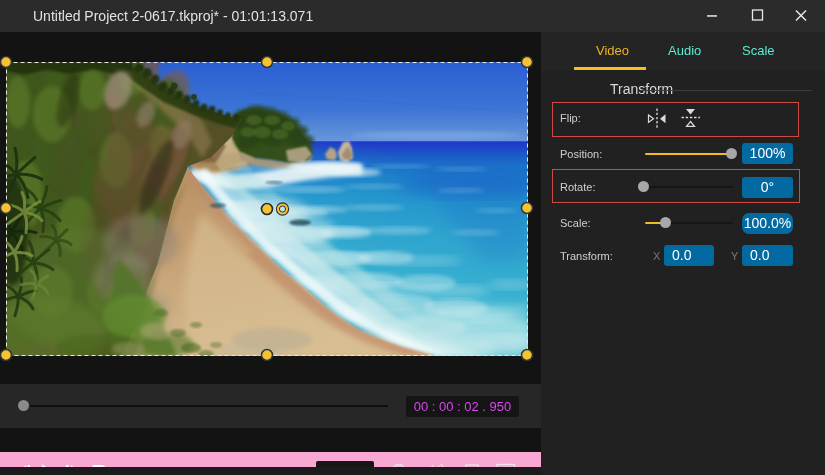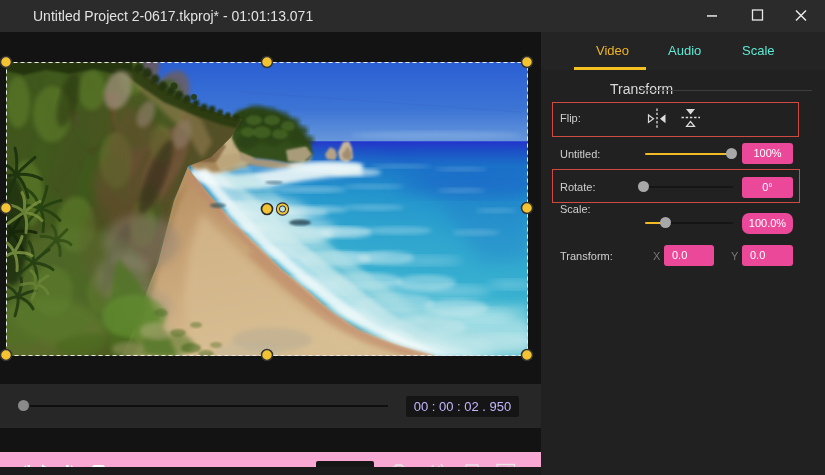--- a/index.html
+++ b/index.html
@@ -4,21 +4,21 @@
 <style>
 * { margin:0; padding:0; box-sizing:border-box; }
 html,body { width:825px; height:475px; overflow:hidden; background:#131313; font-family:"Liberation Sans",sans-serif; }
 #app { position:relative; width:825px; height:475px; background:#131313; }
 .titlebar { position:absolute; left:0; top:0; width:825px; height:32px; background:#2b2b2b; }
 .title { position:absolute; left:33px; top:8px; font-size:14px; color:#e2e2e2; }
 .rpanel { position:absolute; left:541px; top:32px; width:284px; height:443px; background:#212121; }
 .tabstrip { position:absolute; left:0; top:0; width:340px; height:38px; background:#242424; }
 .tab { position:absolute; top:11px; font-size:13px; color:#5eead4; }
 .label { position:absolute; font-size:11px; color:#cfcfcf; }
-.vbox { position:absolute; width:51px; height:21px; background:#ec4899; border-radius:3px; color:#fff; font-size:11px; text-align:center; line-height:21px; }
+.vbox { position:absolute; width:51px; height:21px; background:#0369a1; border-radius:3px; color:#fff; font-size:14px; text-align:center; line-height:21px; }
 .redbox { position:absolute; border:1px solid #cf4a43; }
 .track { position:absolute; height:2px; border-radius:1px; }
 .thumb { position:absolute; width:11px; height:11px; border-radius:50%; background:#a8a8a8; }
 .timeline { position:absolute; left:0px; top:384px; width:541px; height:44px; background:#272727; }
 .controls { position:absolute; left:0px; top:452px; width:541px; height:38px; background:#f9a8d4; }
 .botstrip { position:absolute; left:0; top:467px; width:825px; height:8px; background:#1b1b1b; }
 </style>
 </head>
 <body>
 <div id="app">
@@ -355,21 +355,21 @@
       <circle cx="269" cy="155" r="5.5" fill="#f4c331" stroke="#2c2c2c" stroke-width="1.7"></circle>
       <circle cx="284.5" cy="155" r="4.6" fill="none" stroke="#f4c331" stroke-width="2.2"></circle>
       <circle cx="284.5" cy="155" r="6.1" fill="none" stroke="#2c2c2c" stroke-width="1.1"></circle>
       <circle cx="284.5" cy="155" r="3.1" fill="none" stroke="#2c2c2c" stroke-width="1"></circle>
     </svg>
   </div>
 
   <div class="timeline">
     <div style="position:absolute;left:30px;top:21px;width:358px;height:1.5px;background:#0f0f0f;"></div>
     <div class="thumb" style="left:18px;top:16px;background:#8a8a8a;"></div>
-    <div style="position:absolute;left:406px;top:12px;width:113px;height:21px;background:#151515;border-radius:2px;color:#c4b5fd;font-size:13px;text-align:center;line-height:21px;">00 : 00 : 02 . 950</div>
+    <div style="position:absolute;left:406px;top:12px;width:113px;height:21px;background:#151515;border-radius:2px;color:#d946ef;font-size:13px;text-align:center;line-height:21px;">00 : 00 : 02 . 950</div>
   </div>
 
   <div class="controls">
     <svg style="position:absolute;left:0;top:0" width="541" height="38">
 
       <path d="M26 13 L19 19.5 L26 26 Z" fill="#fff"></path>
         <rect x="27.5" y="13" width="2.6" height="13" fill="#fff"></rect>
 
       <path d="M42 12.5 L54 19.5 L42 26.5 Z" fill="#fff"></path>
 
@@ -427,32 +427,32 @@
         <line x1="10" y1="4.5" x2="10" y2="25" stroke="#dcdcdc" stroke-width="1.3" stroke-dasharray="2.4 1.8"></line>
         <path d="M18.5 10.2 L13 14.7 L18.5 19.2 Z" fill="#dcdcdc"></path>
       </g>
       <g transform="translate(40,0)">
         <path d="M5 5 L14 5 L9.5 10.5 Z" fill="#dcdcdc"></path>
         <line x1="0.5" y1="13.5" x2="19" y2="13.5" stroke="#dcdcdc" stroke-width="1.3" stroke-dasharray="2.4 1.8"></line>
         <path d="M9.5 17.5 L13.5 22.3 L5.5 22.3 Z" fill="none" stroke="#dcdcdc" stroke-width="1.2"></path>
       </g>
     </svg>
 
-    <div class="label" style="left:19px;top:116px;">Untitled:</div>
+    <div class="label" style="left:19px;top:116px;">Position:</div>
     <div class="track" style="left:104px;top:121px;width:88px;background:#f1bb28;"></div>
     <div class="thumb" style="left:185px;top:116px;"></div>
     <div class="vbox" style="left:201px;top:111px;">100%</div>
 
     <div class="redbox" style="left:11px;top:137px;width:248px;height:34px;"></div>
     <div class="label" style="left:19px;top:149px;text-align:center;">Rotate:</div>
     <div class="track" style="left:104px;top:154px;width:88px;background:#151515;"></div>
     <div class="thumb" style="left:97px;top:149px;"></div>
     <div class="vbox" style="left:201px;top:145px;">0°</div>
 
-    <div class="label" style="left:19px;top:171px;">Scale:</div>
+    <div class="label" style="left:19px;top:185px;">Scale:</div>
     <div class="track" style="left:104px;top:190px;width:88px;background:#151515;"></div>
     <div class="track" style="left:104px;top:190px;width:21px;background:#f1bb28;"></div>
     <div class="thumb" style="left:119px;top:185px;"></div>
     <div class="vbox" style="left:201px;top:181px;border-radius:7px;">100.0%</div>
 
     <div class="label" style="left:19px;top:218px;">Transform:</div>
     <div class="label" style="left:112px;top:218px;color:#787878;">X</div>
     <div class="vbox" style="left:123px;top:213px;width:50px;text-align:left;padding-left:8px;">0.0</div>
     <div class="label" style="left:190px;top:218px;color:#787878;">Y</div>
     <div class="vbox" style="left:201px;top:213px;width:51px;text-align:left;padding-left:8px;">0.0</div>

